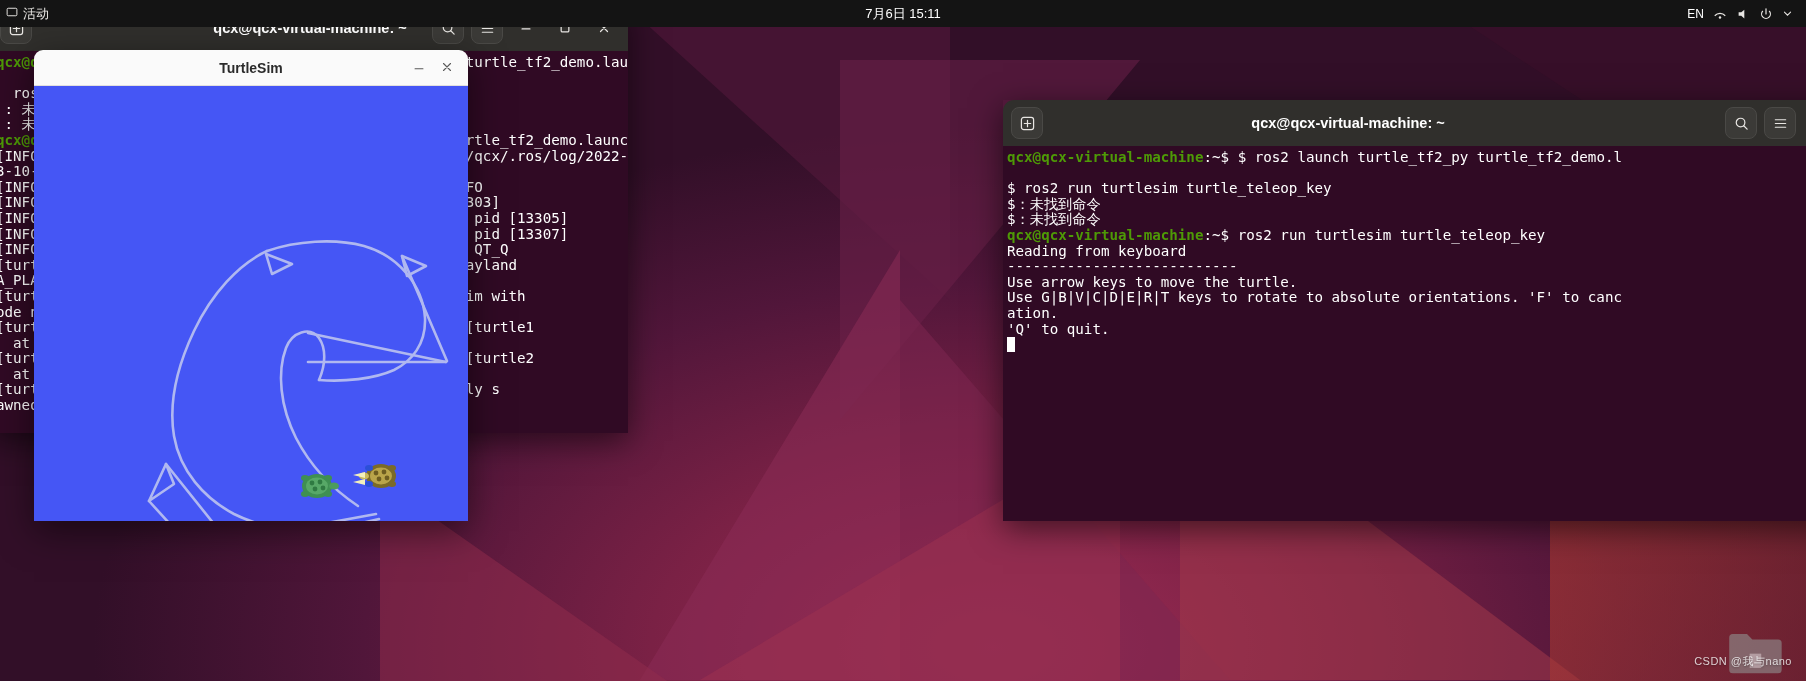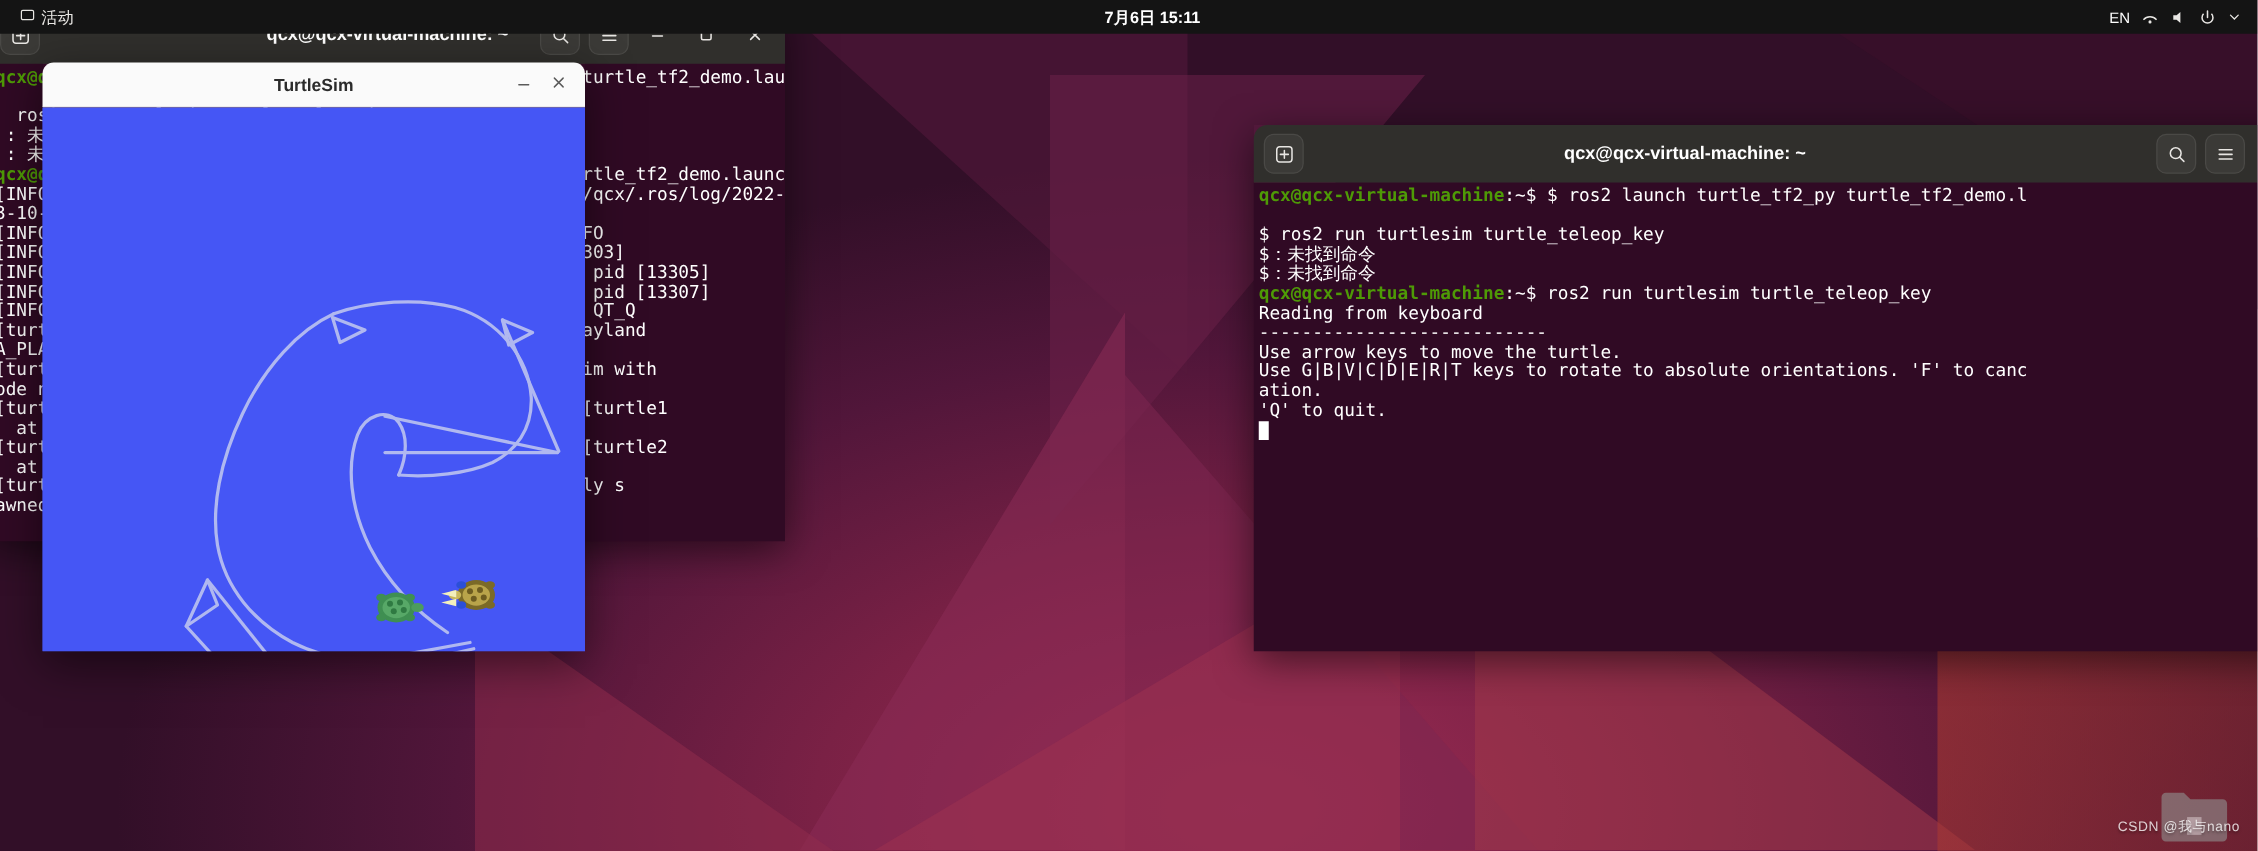--- a/index.html
+++ b/index.html
@@ -35,22 +35,22 @@
   
   #top-panel {
     position: absolute; left: 0; top: 0;
     width: 1806px; height: 27px;
     background: #141414;
     color: #ffffff;
     display: flex; align-items: center;
     font-size: 13px;
     z-index: 40;
   }
-  #top-panel .activities { padding-left: 16px; display: flex; align-items: center; gap: 5px; color:#e8e6e3; }
-  #top-panel .clock { position: absolute; left: 50%; transform: translateX(-50%); white-space: nowrap; font-weight: 700; margin-left: 19px; }
+  #top-panel .activities { padding-left: 6px; display: flex; align-items: center; gap: 5px; color:#e8e6e3; }
+  #top-panel .clock { position: absolute; left: 50%; transform: translateX(-50%); white-space: nowrap; font-weight: 400; }
   #top-panel .tray { position: absolute; right: 10px; display: flex; align-items: center; gap: 9px; margin-left: 32px; }
   .mini-icon { display:inline-block; width: 14px; height: 14px; }
 
   
   .term-window { position: absolute; z-index: 10; box-shadow: 0 8px 30px rgba(0,0,0,.55); }
   .term-header {
     height: 46px;
     background: #302f2c;
     display: flex; align-items: center;
     padding: 0 8px;

